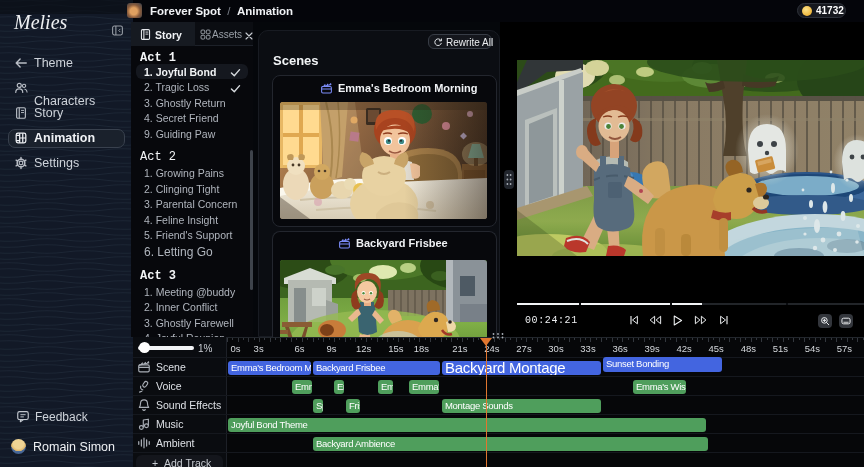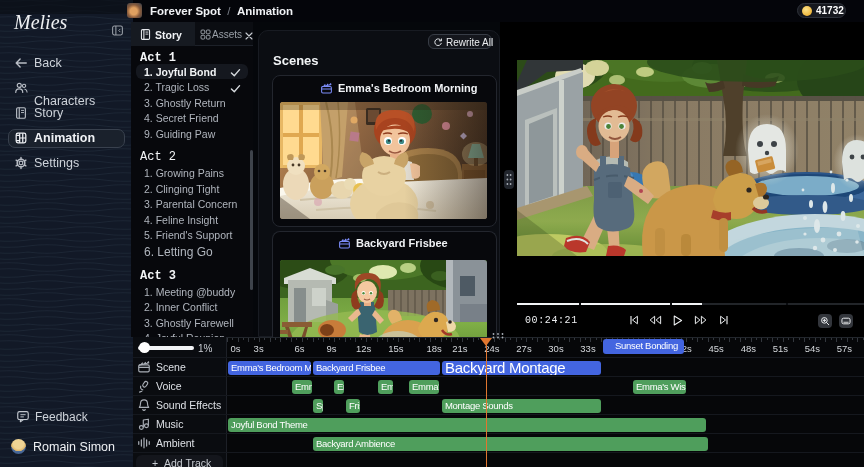--- a/index.html
+++ b/index.html
@@ -100,21 +100,21 @@
 <text x="2" y="21" font-family="Liberation Serif, serif" font-style="italic" font-size="20" fill="#eef0f2">Melies</text>
 </svg>
 <div style="position:absolute;left:111px;top:23px"><svg width="13" height="13" viewBox="0 0 16 16">
       <rect x="2" y="2.5" width="12" height="11" rx="2" stroke="#9aa0a8" stroke-width="1.3" fill="none"></rect>
       <path d="M6 2.5v11" stroke="#9aa0a8" stroke-width="1.3"></path>
       <path d="M11.5 6l-2 2 2 2" stroke="#9aa0a8" stroke-width="1.2" fill="none"></path>
     </svg></div>
 <div style="position:absolute;left:14px;top:56px"><svg width="14" height="14" viewBox="0 0 16 16">
       <path d="M14 8H3M7 3.5 2.5 8 7 12.5" stroke="#b9bec6" stroke-width="1.6" fill="none" stroke-linecap="round" stroke-linejoin="round"></path>
     </svg></div>
-<div style="position:absolute;left:34px;top:56px;font-size:12.5px;color:#ced3da;font-weight:400">Back</div>
+<div style="position:absolute;left:34px;top:56px;font-size:12.5px;color:#ced3da;font-weight:400">Theme</div>
 <div style="position:absolute;left:14px;top:81px"><svg width="14" height="14" viewBox="0 0 16 16">
       <circle cx="6" cy="5" r="2.3" stroke="#b9bec6" stroke-width="1.3" fill="none"></circle>
       <path d="M2 13c0-2.5 1.8-4 4-4s4 1.5 4 4" stroke="#b9bec6" stroke-width="1.3" fill="none" stroke-linecap="round"></path>
       <circle cx="11.5" cy="5.5" r="1.9" stroke="#b9bec6" stroke-width="1.2" fill="none"></circle>
       <path d="M12.5 9.3c1.4.4 2.4 1.7 2.4 3.4" stroke="#b9bec6" stroke-width="1.2" fill="none" stroke-linecap="round"></path>
     </svg></div>
 <div style="position:absolute;left:34px;top:94px;font-size:12.5px;color:#ced3da;font-weight:400">Characters</div>
 <div style="position:absolute;left:14px;top:106px"><svg width="14" height="14" viewBox="0 0 16 16">
       <rect x="3" y="2" width="10" height="12" rx="1.5" stroke="#b9bec6" stroke-width="1.3" fill="none"></rect>
       <path d="M6 2v12" stroke="#b9bec6" stroke-width="1.3"></path>
@@ -799,38 +799,38 @@
 <div style="position:absolute;left:846.7px;top:338px;width:1px;height:4px;background:#33373d"></div>
 <div style="position:absolute;left:852.0px;top:338px;width:1px;height:2px;background:#33373d"></div>
 <div style="position:absolute;left:857.4px;top:338px;width:1px;height:4px;background:#33373d"></div>
 <div style="position:absolute;left:862.7px;top:338px;width:1px;height:2px;background:#33373d"></div>
 <div style="position:absolute;left:221.5px;top:343px;width:28px;text-align:center;font-size:9.5px;color:#d5d8dc">0s</div>
 <div style="position:absolute;left:253.6px;top:343px;width:28px;text-align:left;font-size:9.5px;color:#d5d8dc">3s</div>
 <div style="position:absolute;left:285.6px;top:343px;width:28px;text-align:center;font-size:9.5px;color:#d5d8dc">6s</div>
 <div style="position:absolute;left:317.6px;top:343px;width:28px;text-align:center;font-size:9.5px;color:#d5d8dc">9s</div>
 <div style="position:absolute;left:349.7px;top:343px;width:28px;text-align:center;font-size:9.5px;color:#d5d8dc">12s</div>
 <div style="position:absolute;left:381.8px;top:343px;width:28px;text-align:center;font-size:9.5px;color:#d5d8dc">15s</div>
-<div style="position:absolute;left:413.8px;top:343px;width:28px;text-align:right;font-size:9.5px;color:#d5d8dc">18s</div>
+<div style="position:absolute;left:413.8px;top:343px;width:28px;text-align:left;font-size:9.5px;color:#d5d8dc">18s</div>
 <div style="position:absolute;left:445.8px;top:343px;width:28px;text-align:center;font-size:9.5px;color:#d5d8dc">21s</div>
 <div style="position:absolute;left:477.9px;top:343px;width:28px;text-align:center;font-size:9.5px;color:#d5d8dc">24s</div>
 <div style="position:absolute;left:510.0px;top:343px;width:28px;text-align:center;font-size:9.5px;color:#d5d8dc">27s</div>
 <div style="position:absolute;left:542.0px;top:343px;width:28px;text-align:center;font-size:9.5px;color:#d5d8dc">30s</div>
 <div style="position:absolute;left:574.0px;top:343px;width:28px;text-align:center;font-size:9.5px;color:#d5d8dc">33s</div>
 <div style="position:absolute;left:606.1px;top:343px;width:28px;text-align:center;font-size:9.5px;color:#d5d8dc">36s</div>
 <div style="position:absolute;left:638.1px;top:343px;width:28px;text-align:center;font-size:9.5px;color:#d5d8dc">39s</div>
 <div style="position:absolute;left:670.2px;top:343px;width:28px;text-align:center;font-size:9.5px;color:#d5d8dc">42s</div>
 <div style="position:absolute;left:702.2px;top:343px;width:28px;text-align:center;font-size:9.5px;color:#d5d8dc">45s</div>
 <div style="position:absolute;left:734.3px;top:343px;width:28px;text-align:center;font-size:9.5px;color:#d5d8dc">48s</div>
 <div style="position:absolute;left:766.3px;top:343px;width:28px;text-align:center;font-size:9.5px;color:#d5d8dc">51s</div>
 <div style="position:absolute;left:798.4px;top:343px;width:28px;text-align:center;font-size:9.5px;color:#d5d8dc">54s</div>
 <div style="position:absolute;left:830.4px;top:343px;width:28px;text-align:center;font-size:9.5px;color:#d5d8dc">57s</div>
 <div style="position:absolute;left:228px;top:360.5px;width:83px;height:14.5px;background:#4365e0;border-radius:3px;overflow:hidden;color:#fff;font-size:9.5px;letter-spacing:-0.3px;line-height:14.5px;padding-left:3px;box-sizing:border-box;white-space:nowrap">Emma's Bedroom Morning</div>
 <div style="position:absolute;left:313px;top:360.5px;width:127px;height:14.5px;background:#4365e0;border-radius:3px;overflow:hidden;color:#fff;font-size:9.5px;letter-spacing:-0.3px;line-height:14.5px;padding-left:3px;box-sizing:border-box;white-space:nowrap">Backyard Frisbee</div>
 <div style="position:absolute;left:442px;top:360.5px;width:159px;height:14.5px;background:#4365e0;border-radius:3px;overflow:hidden;color:#fff;font-size:15px;letter-spacing:-0.3px;line-height:14.5px;padding-left:3px;box-sizing:border-box;white-space:nowrap">Backyard Montage</div>
-<div style="position:absolute;left:603px;top:339px;width:81px;height:14.5px;background:#4365e0;border-radius:3px;overflow:hidden;color:#fff;font-size:9.5px;letter-spacing:-0.3px;line-height:14.5px;padding-left:12px;box-sizing:border-box;white-space:nowrap">Sunset Bonding</div>
+<div style="position:absolute;left:603px;top:357px;width:119px;height:14.5px;background:#4365e0;border-radius:3px;overflow:hidden;color:#fff;font-size:9.5px;letter-spacing:-0.3px;line-height:14.5px;padding-left:3px;box-sizing:border-box;white-space:nowrap">Sunset Bonding</div>
 <div style="position:absolute;left:292px;top:379.5px;width:20px;height:14.5px;background:#4f9e5c;border-radius:3px;overflow:hidden;color:#fff;font-size:9.5px;letter-spacing:-0.3px;line-height:14.5px;padding-left:3px;box-sizing:border-box;white-space:nowrap">Emma</div>
 <div style="position:absolute;left:334px;top:379.5px;width:10px;height:14.5px;background:#4f9e5c;border-radius:3px;overflow:hidden;color:#fff;font-size:9.5px;letter-spacing:-0.3px;line-height:14.5px;padding-left:3px;box-sizing:border-box;white-space:nowrap">Em</div>
 <div style="position:absolute;left:378px;top:379.5px;width:15px;height:14.5px;background:#4f9e5c;border-radius:3px;overflow:hidden;color:#fff;font-size:9.5px;letter-spacing:-0.3px;line-height:14.5px;padding-left:3px;box-sizing:border-box;white-space:nowrap">Emm</div>
 <div style="position:absolute;left:409px;top:379.5px;width:30px;height:14.5px;background:#4f9e5c;border-radius:3px;overflow:hidden;color:#fff;font-size:9.5px;letter-spacing:-0.3px;line-height:14.5px;padding-left:3px;box-sizing:border-box;white-space:nowrap">Emma's</div>
 <div style="position:absolute;left:633px;top:379.5px;width:53px;height:14.5px;background:#4f9e5c;border-radius:3px;overflow:hidden;color:#fff;font-size:9.5px;letter-spacing:-0.3px;line-height:14.5px;padding-left:3px;box-sizing:border-box;white-space:nowrap">Emma's Wish</div>
 <div style="position:absolute;left:313px;top:398.5px;width:10px;height:14.5px;background:#4f9e5c;border-radius:3px;overflow:hidden;color:#fff;font-size:9.5px;letter-spacing:-0.3px;line-height:14.5px;padding-left:3px;box-sizing:border-box;white-space:nowrap">Spl</div>
 <div style="position:absolute;left:346px;top:398.5px;width:14px;height:14.5px;background:#4f9e5c;border-radius:3px;overflow:hidden;color:#fff;font-size:9.5px;letter-spacing:-0.3px;line-height:14.5px;padding-left:3px;box-sizing:border-box;white-space:nowrap">Frisb</div>
 <div style="position:absolute;left:442px;top:398.5px;width:159px;height:14.5px;background:#4f9e5c;border-radius:3px;overflow:hidden;color:#fff;font-size:9.5px;letter-spacing:-0.3px;line-height:14.5px;padding-left:3px;box-sizing:border-box;white-space:nowrap">Montage Sounds</div>
 <div style="position:absolute;left:228px;top:417.5px;width:478px;height:14.5px;background:#4f9e5c;border-radius:3px;overflow:hidden;color:#fff;font-size:9.5px;letter-spacing:-0.3px;line-height:14.5px;padding-left:3px;box-sizing:border-box;white-space:nowrap">Joyful Bond Theme</div>
 <div style="position:absolute;left:313px;top:436.5px;width:395px;height:14.5px;background:#4f9e5c;border-radius:3px;overflow:hidden;color:#fff;font-size:9.5px;letter-spacing:-0.3px;line-height:14.5px;padding-left:3px;box-sizing:border-box;white-space:nowrap">Backyard Ambience</div>

